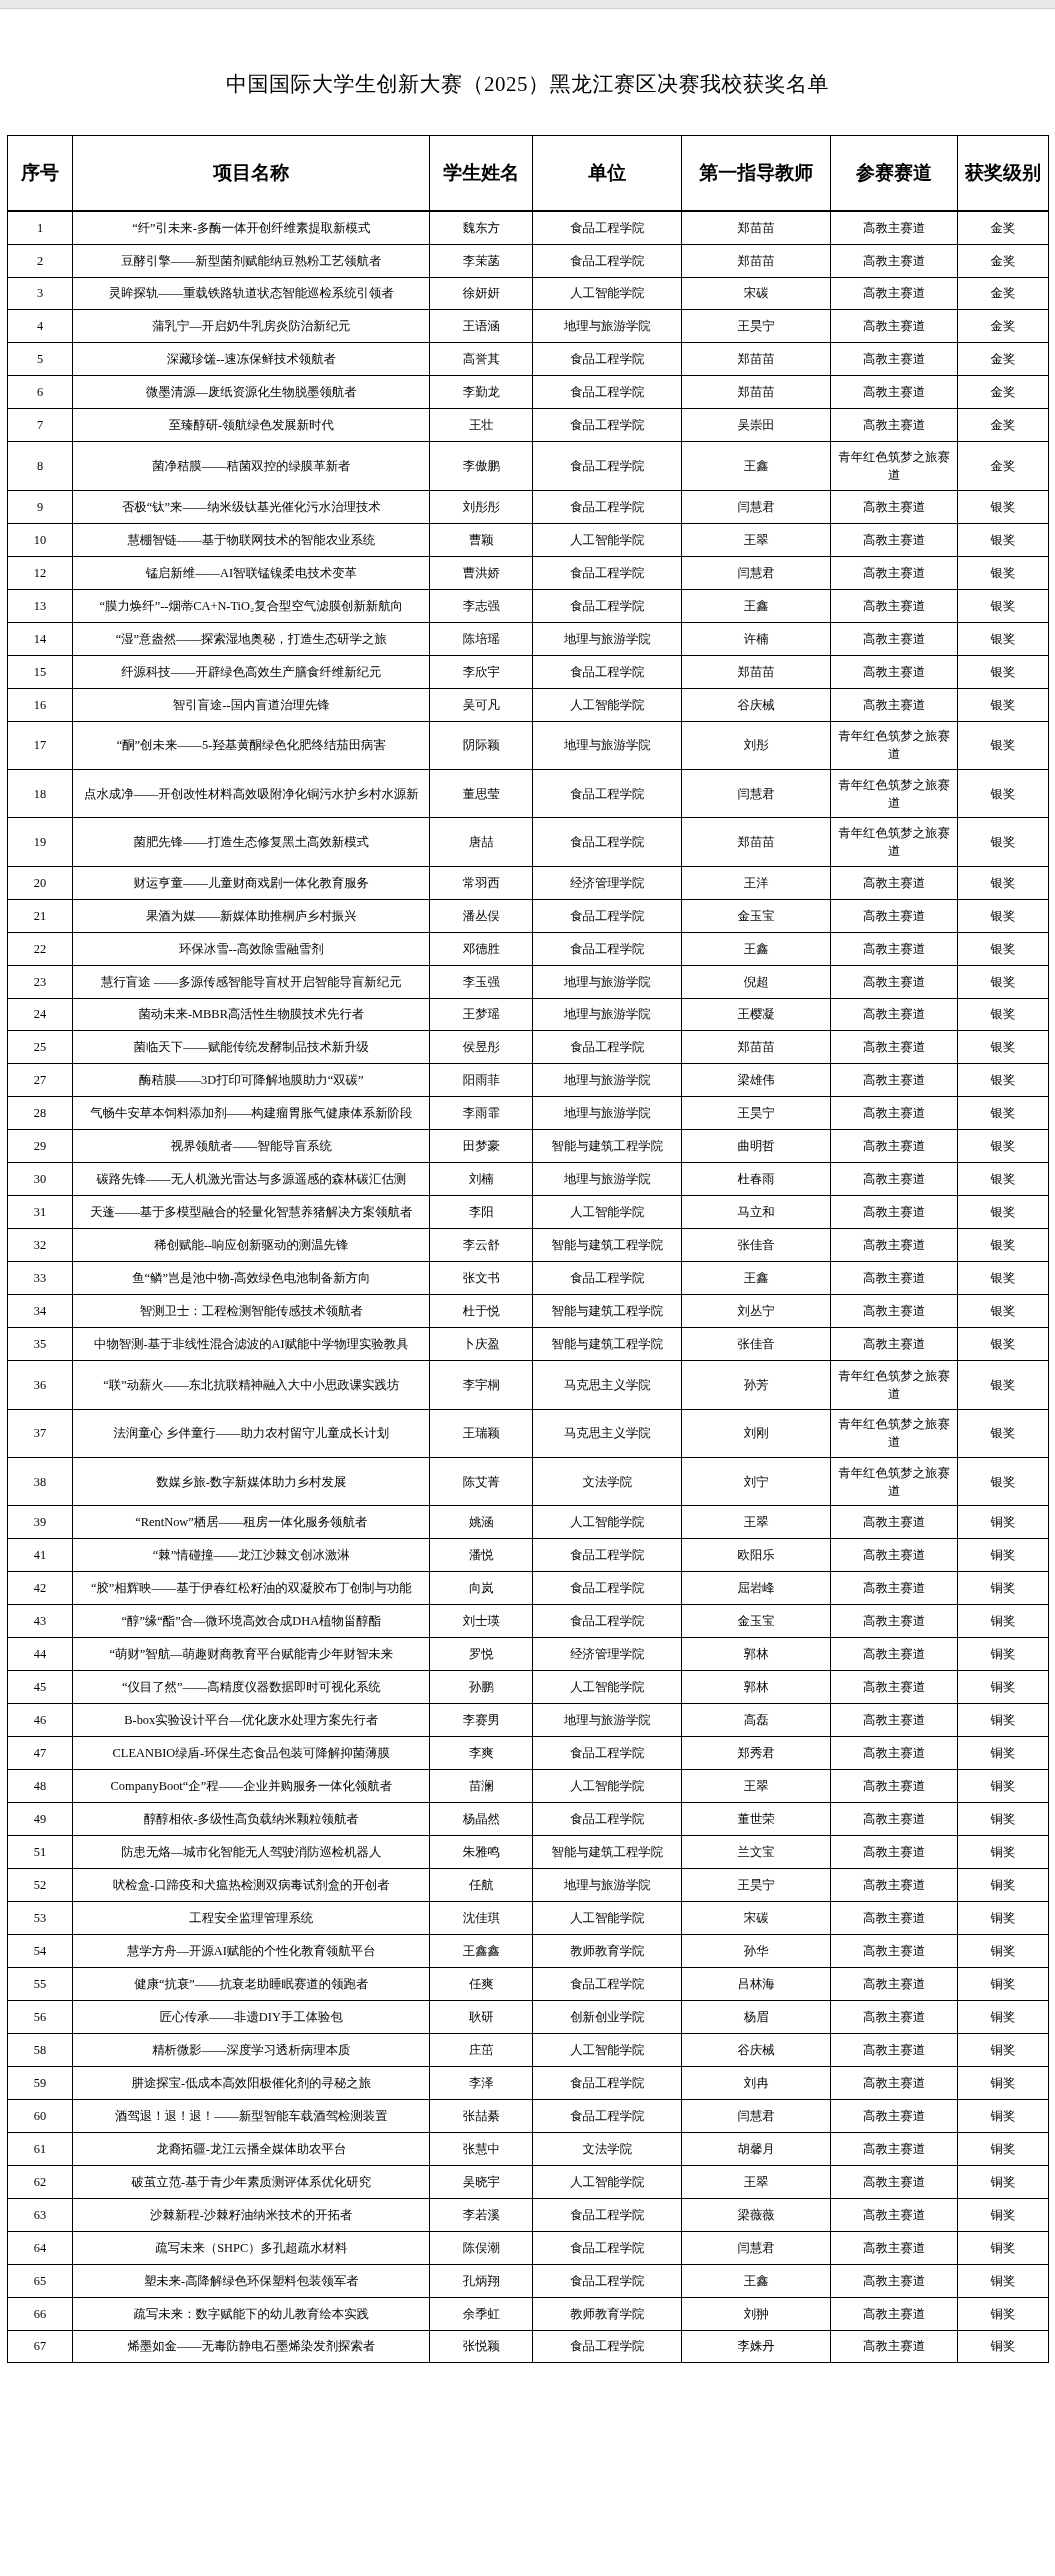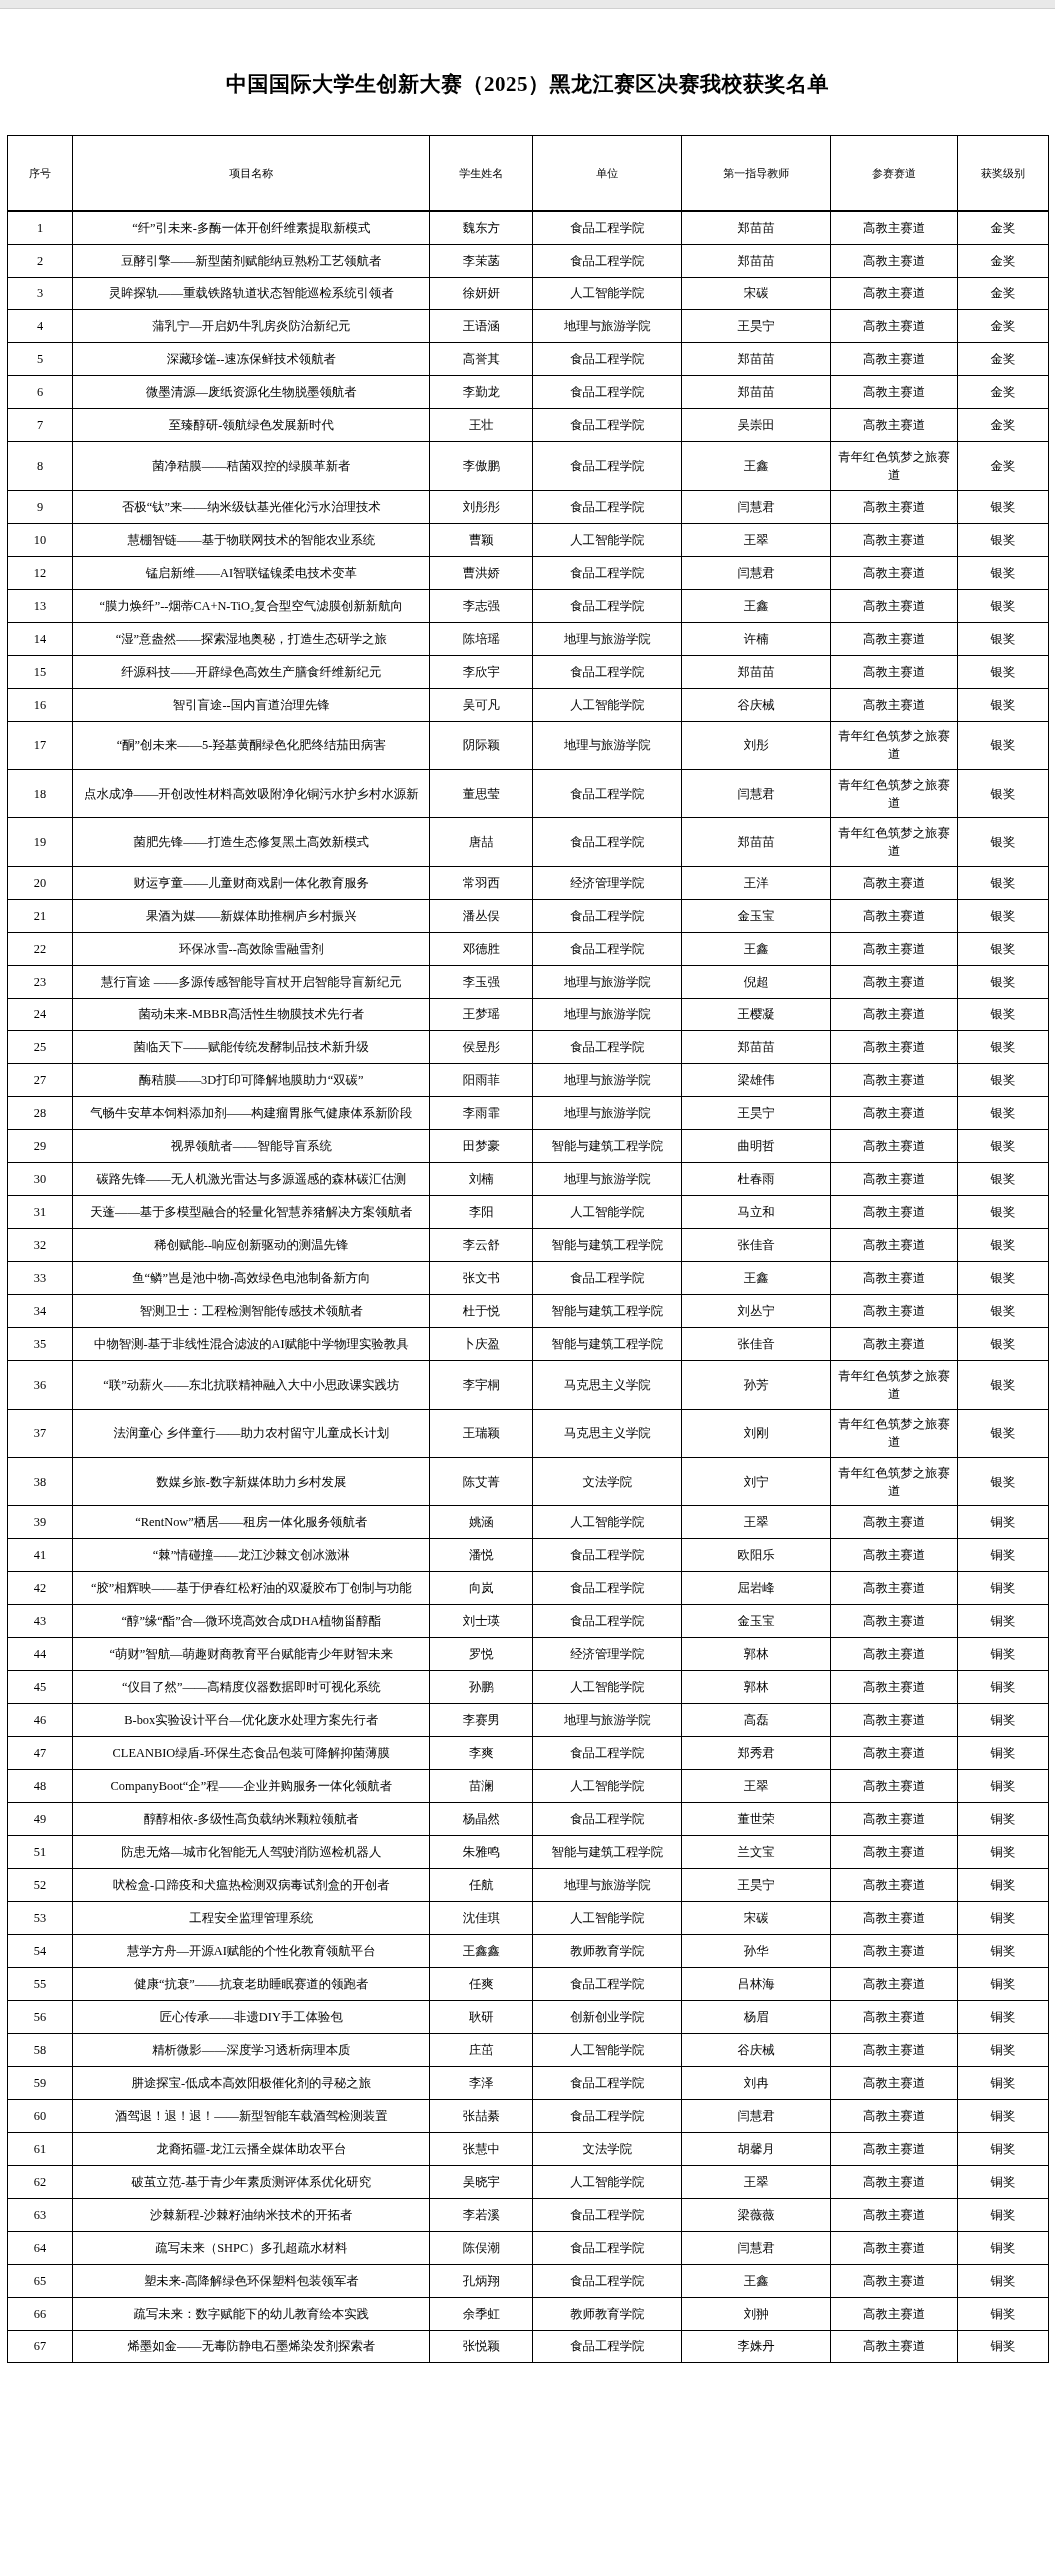--- a/index.html
+++ b/index.html
@@ -9,21 +9,21 @@
     color:#000;
   }
   .top-strip{
     width:100%;height:8.2px;
     background:#e9e9e9;
     border-bottom:0.5px solid #d0d0d0;
   }
   .page-title{
     text-align:center;
     font-size:21px;
-    font-weight:700;
+    font-weight:400;
     letter-spacing:0.5px;
     margin:61px 0 37px 0;
   }
   table.awards{
     width:1042px;
     margin:0 6.7px;
     border-collapse:collapse;
     table-layout:fixed;
   }
   table.awards th, table.awards td{
@@ -32,22 +32,22 @@
     border-bottom-width:1.5px;
     text-align:center;
     vertical-align:middle;
     padding:5.7px 4.1px;
     font-size:12.4px;
     line-height:18px;
     word-break:break-all;
     background:#fff;
   }
   table.awards th{
-    font-size:11px;
-    font-weight:400;
+    font-size:19px;
+    font-weight:700;
     height:62px;
     border-bottom-width:2.1px;
   }
   table.awards td{ height:20.6px; }
   td.c-no{ font-family:"Liberation Serif","DejaVu Serif",serif; }
 </style>
 </head>
 <body>
 
 <div class="top-strip"></div>

